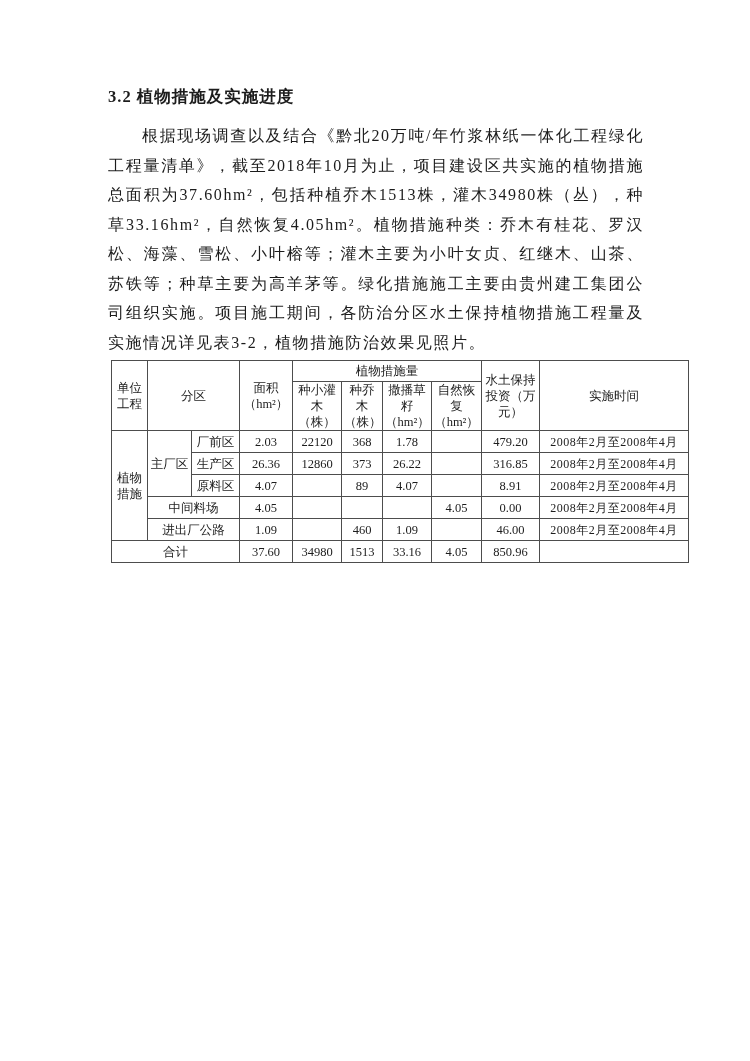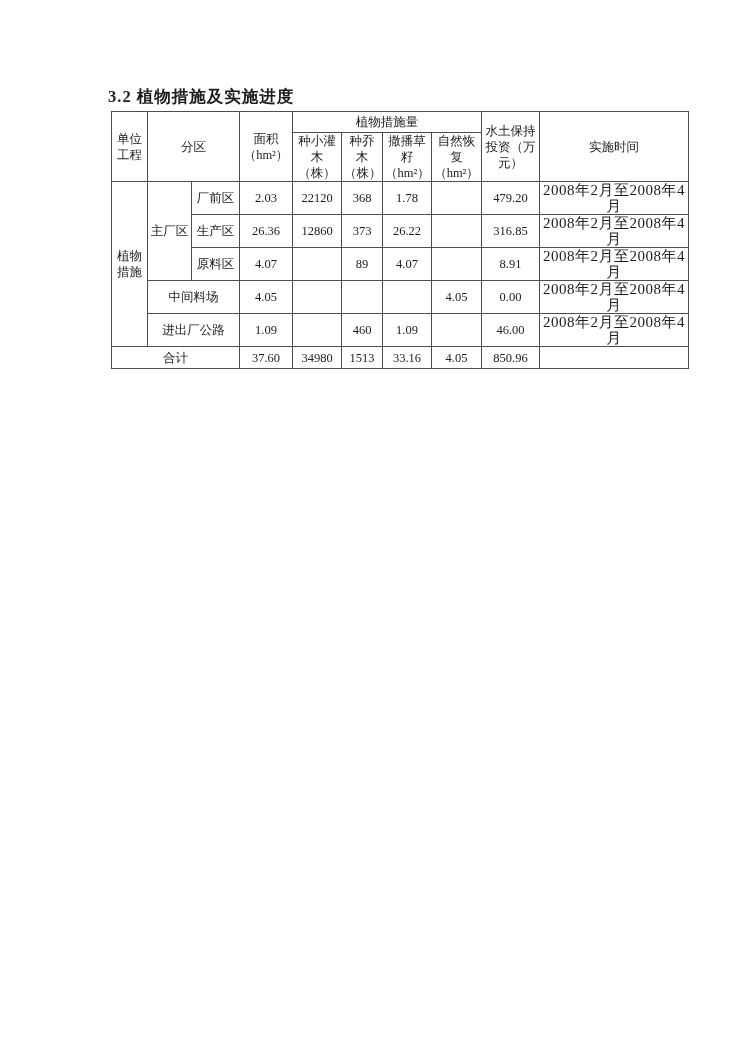--- a/index.html
+++ b/index.html
@@ -52,39 +52,40 @@
     text-align: center;
     vertical-align: middle;
     padding: 0 2px;
     overflow: hidden;
     line-height: 16px;
   }
   tr.h1 td { height: 21px; }
   tr.h2 td { height: 39px; }
   tr.brow td { height: 22px; }
   .pre { white-space: pre-line; }
-  td.time { letter-spacing: 0.5px; font-size: 15px; }
+  td.time { letter-spacing: 0.5px; font-size: 12px; }
   .page-number {
     position: absolute;
     top: 978px;
     left: 0;
     width: 100%;
     text-align: center;
     font-size: 12.5px;
     letter-spacing: 1px;
   }
 </style>
 </head>
 <body>
 
 <div class="page">
   <div class="content">
 
     <h2 class="heading">3.2 植物措施及实施进度</h2>
 
+    <p class="body-text">根据现场调查以及结合《黔北20万吨/年竹浆林纸一体化工程绿化工程量清单》，截至2018年10月为止，项目建设区共实施的植物措施总面积为37.60hm²，包括种植乔木1513株，灌木34980株（丛），种草33.16hm²，自然恢复4.05hm²。植物措施种类：乔木有桂花、罗汉松、海藻、雪松、小叶榕等；灌木主要为小叶女贞、红继木、山茶、苏铁等；种草主要为高羊茅等。绿化措施施工主要由贵州建工集团公司组织实施。项目施工期间，各防治分区水土保持植物措施工程量及实施情况详见表3-2，植物措施防治效果见照片。</p>
 
 
     <table class="doc">
       <colgroup>
         <col style="width:36px">
           <col style="width:44px">
           <col style="width:48px">
         <col style="width:53px">
           <col style="width:49px">
           <col style="width:41px">

